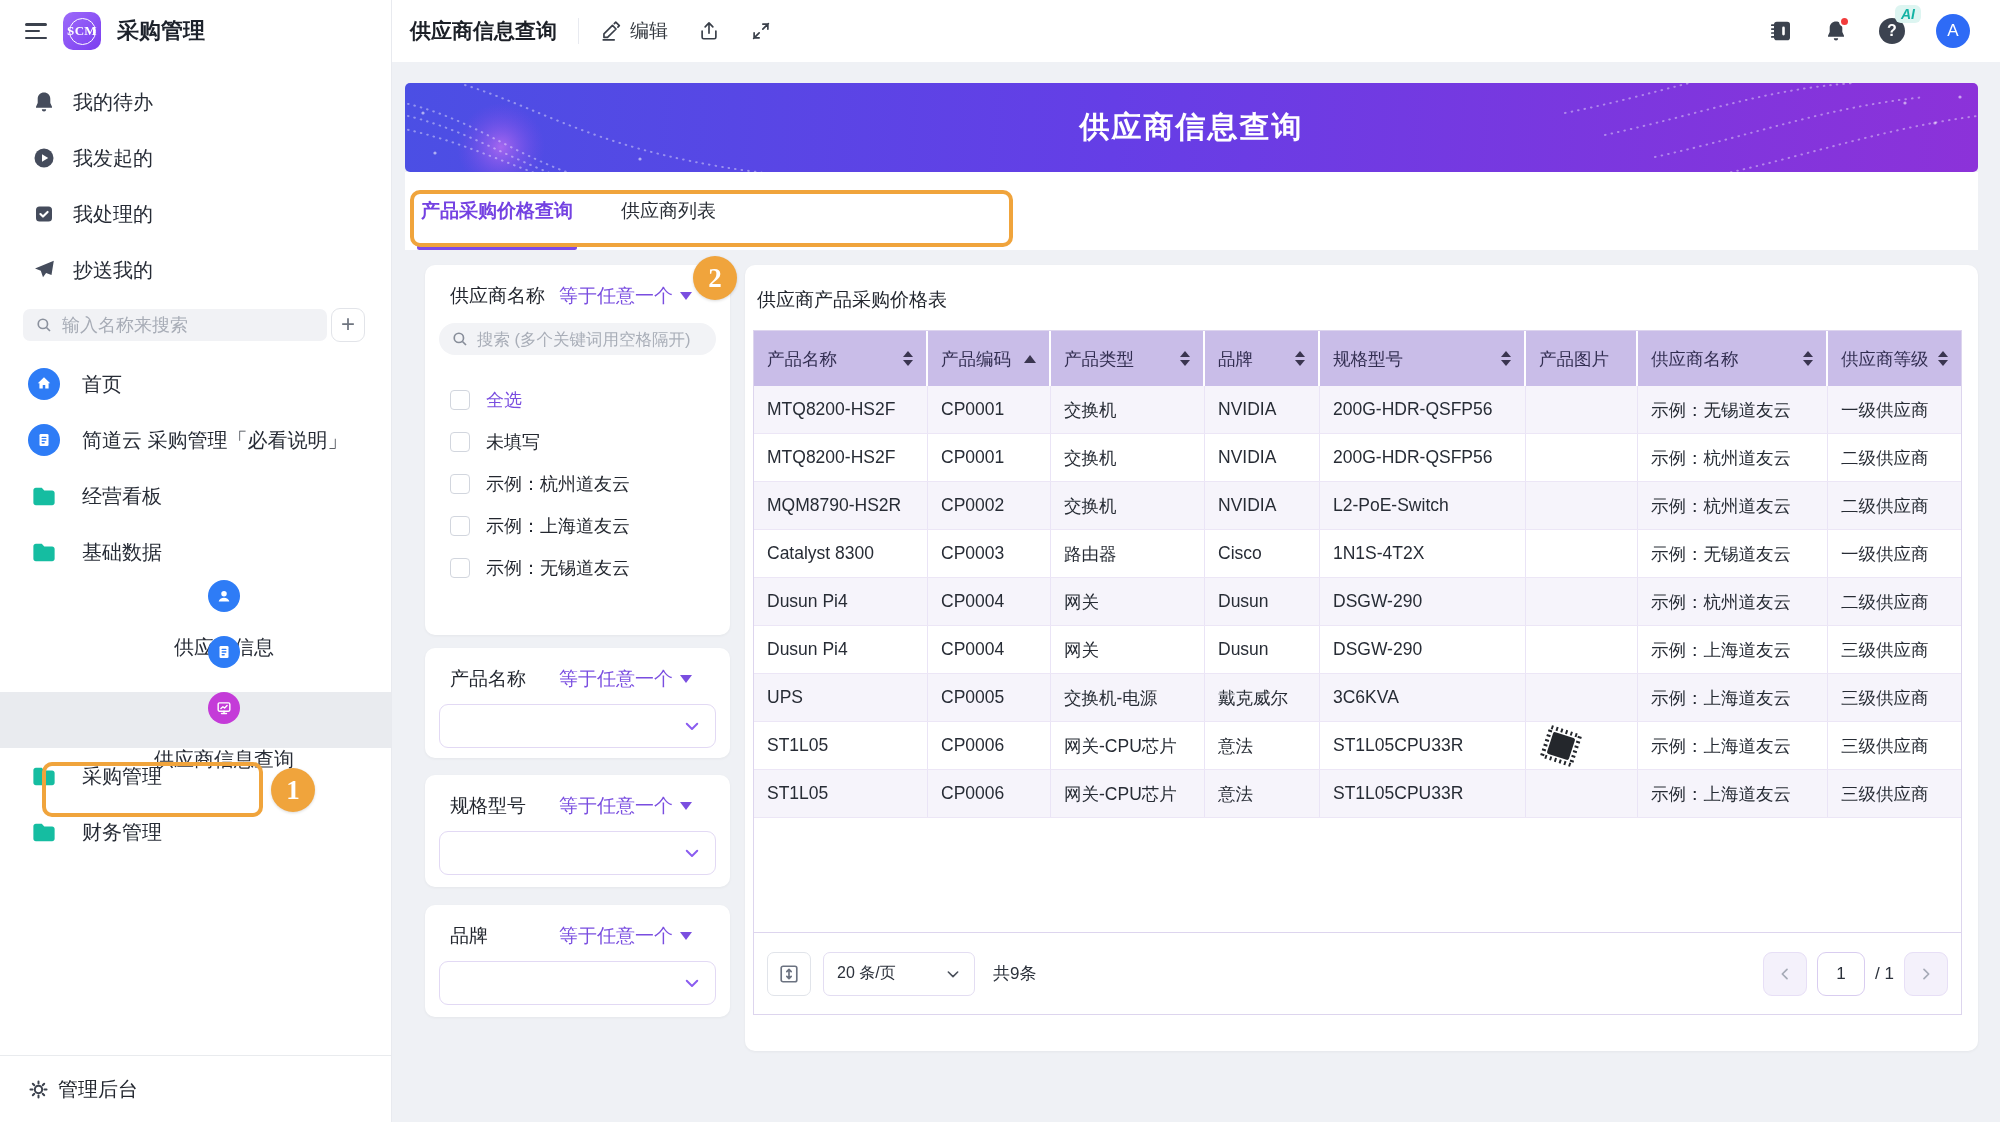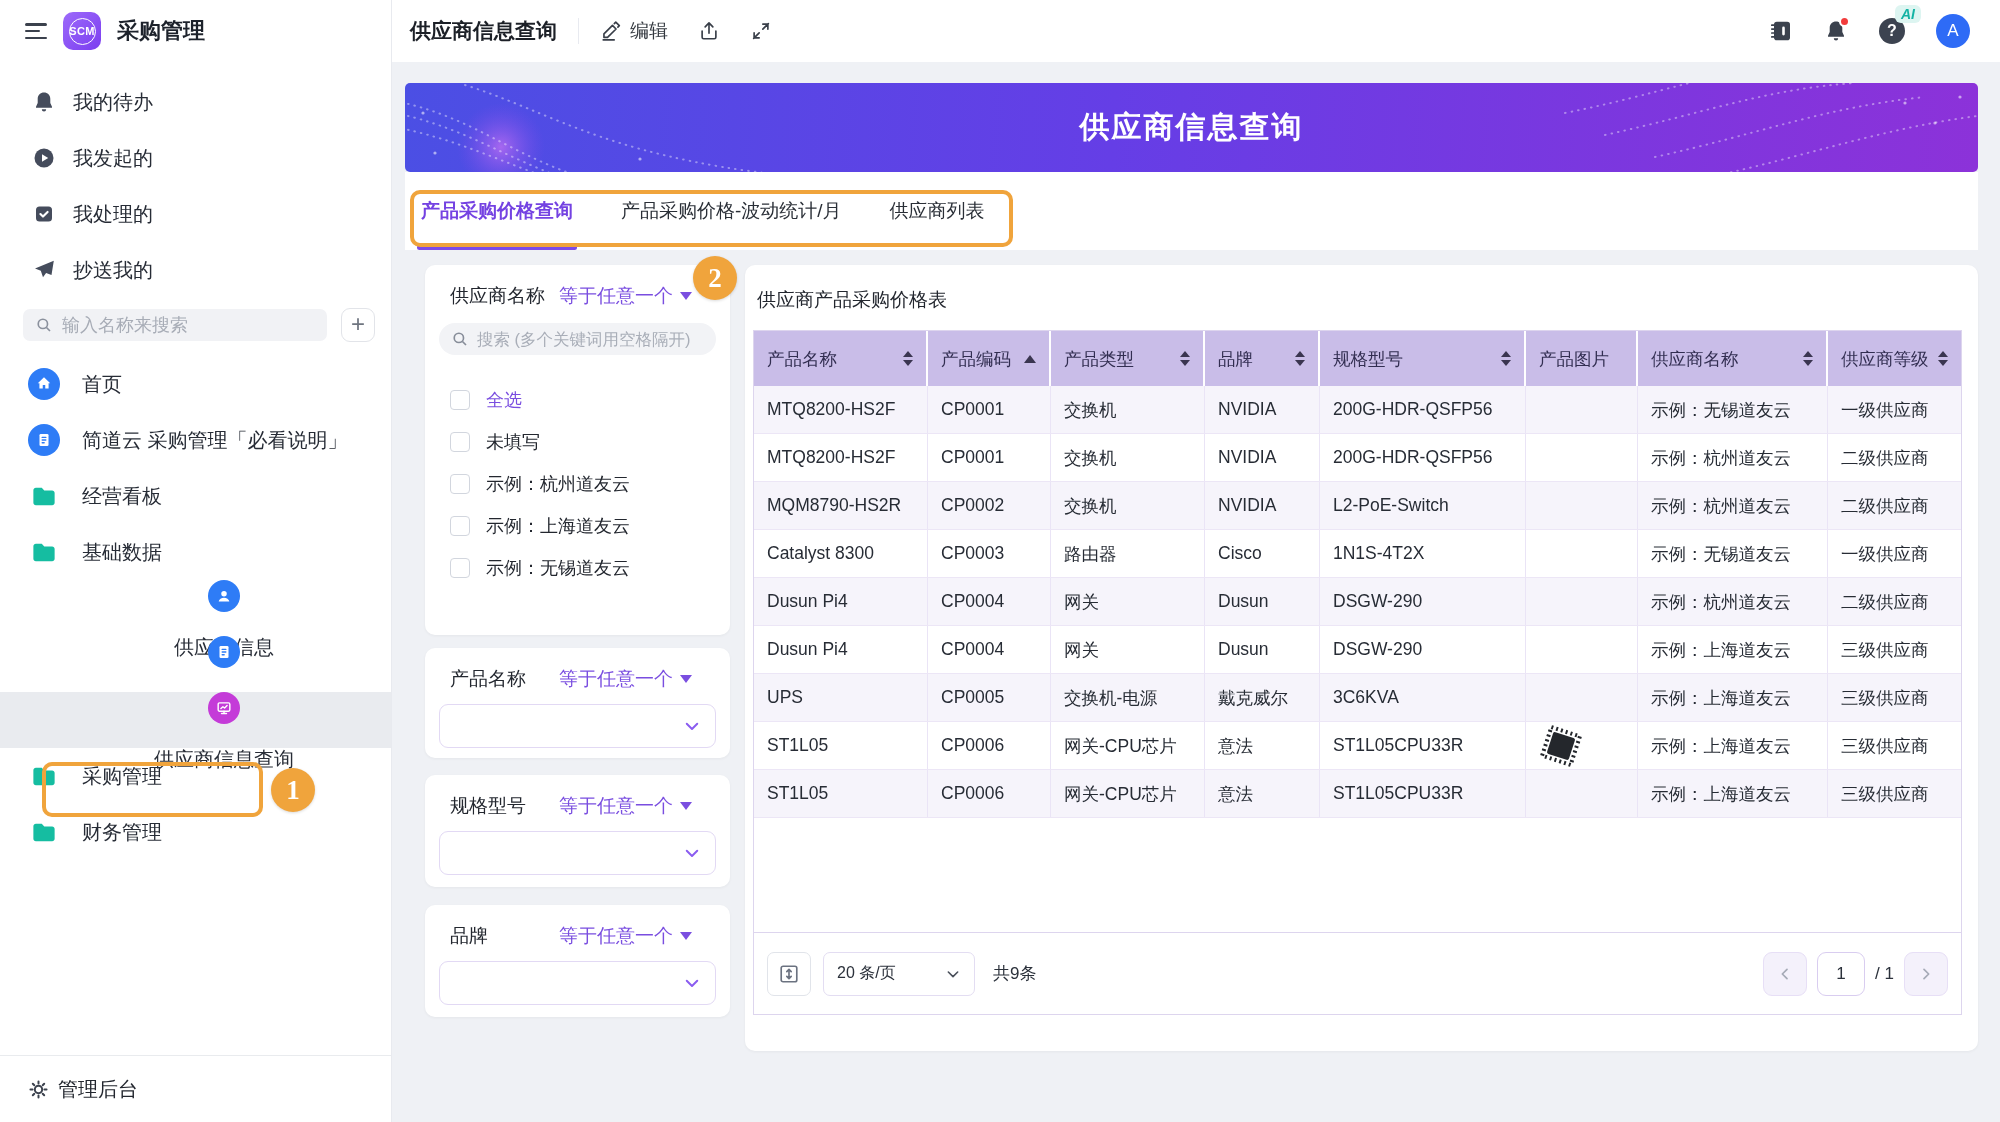--- a/index.html
+++ b/index.html
@@ -10,28 +10,28 @@
   
   #sidebar { position:absolute; left:0; top:0; width:392px; height:1122px; background:#fff;
     border-right:1px solid #e8eaef; z-index:5; }
   .brand { height:62px; display:flex; align-items:center; padding-left:25px; gap:16px; }
   .hamburger { width:22px; height:16px; display:flex; flex-direction:column; justify-content:space-between; cursor:pointer; }
   .hamburger i { height:2.5px; background:#3b414d; border-radius:2px; display:block; }
   .hamburger i:nth-child(2){ width:70%; }
   .applogo { width:38px; height:38px; border-radius:10px; background:linear-gradient(135deg,#9d6bfa,#7b3df0);
     display:flex; align-items:center; justify-content:center; }
   .applogo b { width:27px; height:27px; border:1.6px solid #fff; border-radius:50%;
-    color:#fff; font-size:11px; display:flex; align-items:center; justify-content:center; letter-spacing:.3px; }
+    color:#fff; font-size:13px; display:flex; align-items:center; justify-content:center; letter-spacing:.3px;font-family:Liberation Serif, serif; }
   .brand-title { font-size:22px; font-weight:bold; color:#1d222b; }
 
   .quick { margin-top:12px; }
   .qrow { height:56px; display:flex; align-items:center; padding-left:32px; gap:17px; font-size:20px; color:#272c36; cursor:pointer; }
   .qrow svg { width:24px; height:24px; color:#454c5c; flex:0 0 auto; }
 
-  .searchrow { margin-top:10px; padding-left:23px; display:flex; align-items:center; gap:14px; }
+  .searchrow { margin-top:10px; padding-left:23px; display:flex; align-items:center; gap:4px; }
   .sidesearch { width:304px; height:32px; background:#f1f2f5; border:none; border-radius:7px;
     display:flex; align-items:center; gap:9px; padding:0 12px; }
   .sidesearch svg { width:18px; height:18px; color:#8b919d; }
   .sidesearch input { border:none; outline:none; background:transparent; font-size:18px; color:#3a3f49; width:230px;
     font-family:inherit; }
   .sidesearch input::placeholder { color:#a7acb6; }
   .plusbtn { width:34px; height:34px; border:1px solid #e2e4e9; border-radius:9px; background:#fff;
     color:#6f7580; font-size:24px; line-height:30px; text-align:center; cursor:pointer; }
 
   .nav { margin-top:14px; }
@@ -389,21 +389,20 @@
         <circle cx="30" cy="70" r="1.6"></circle>
           <circle cx="18" cy="30" r="1.6"></circle>
           <circle cx="235" cy="76" r="1.6"></circle>
       </g>
     </svg>
     <div class="btitle">供应商信息查询</div>
   </div>
 
   <div id="tabstrip">
       <div class="tab active">产品采购价格查询</div>
-      <div class="tab">产品采购价格-波动统计/月</div>
       <div class="tab">供应商列表</div>
     </div>
   <div class="orange-box abs" style="left:18px; top:128px; width:603px; height:57px;"></div>
 
   <div class="card" id="fcard1">
     <div class="fhead">
       <span class="flabel">供应商名称</span>
       <span class="foperator">
         <span>等于任意一个</span>
         <i class="tri-dn-purple"></i>

